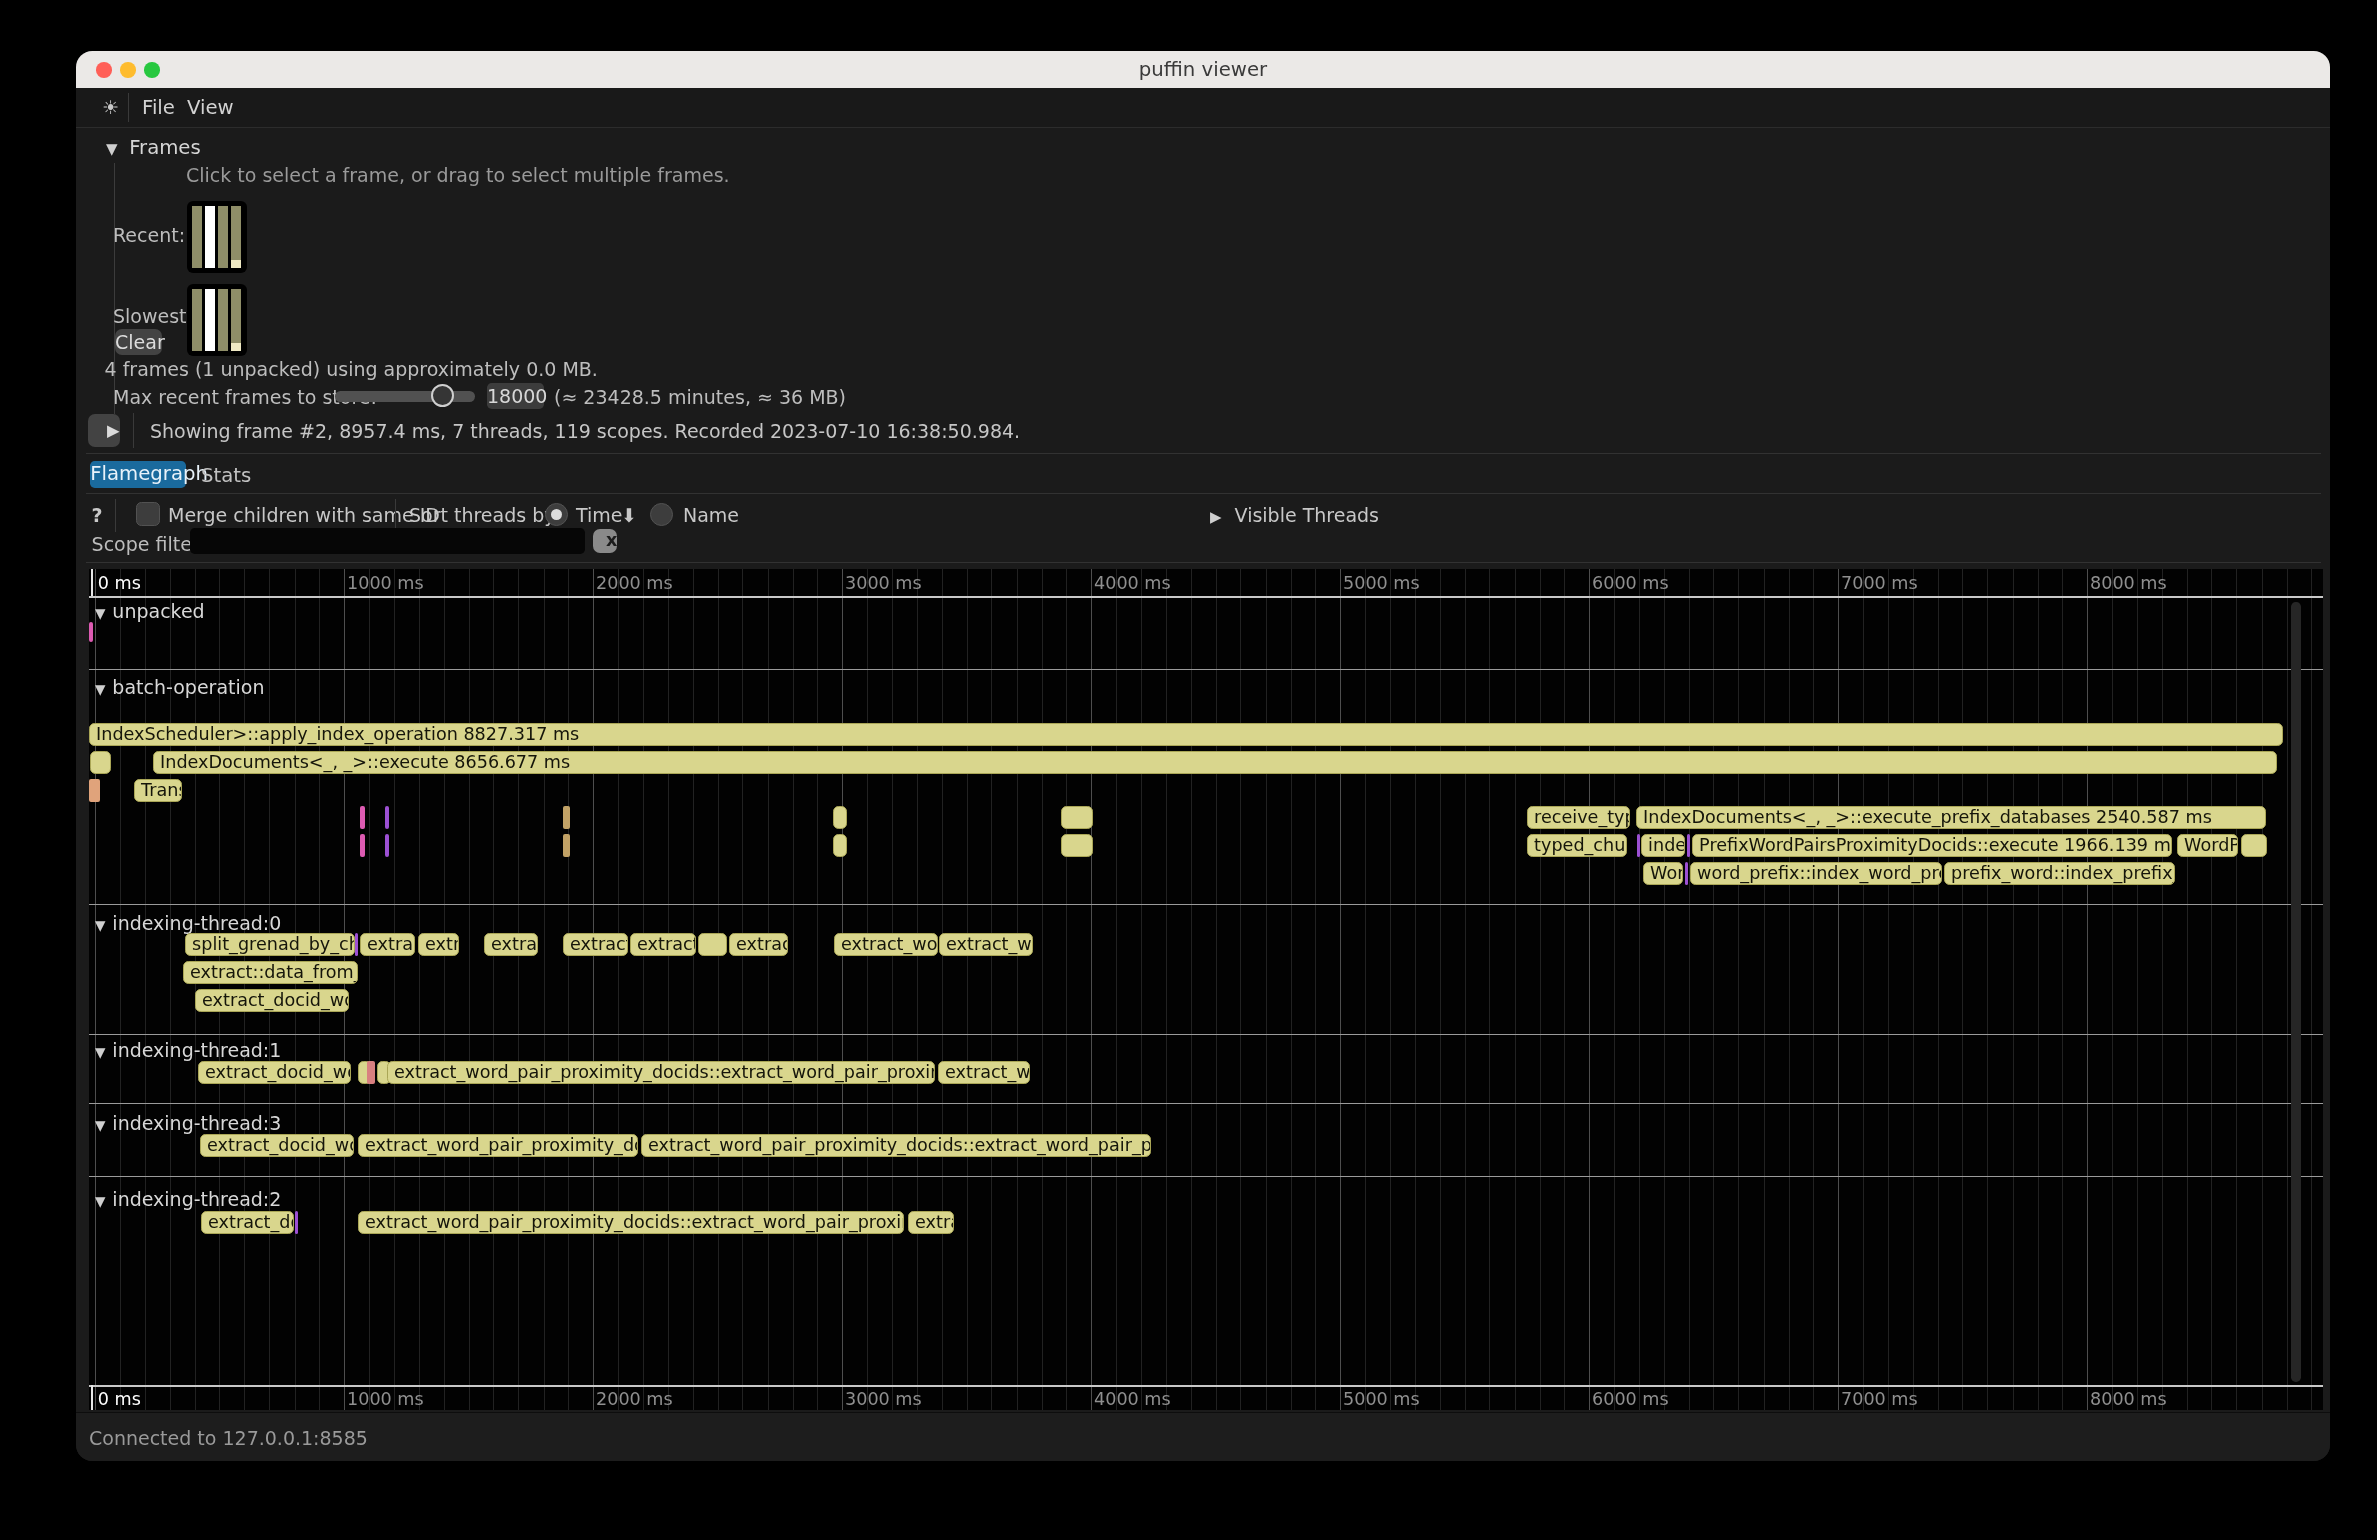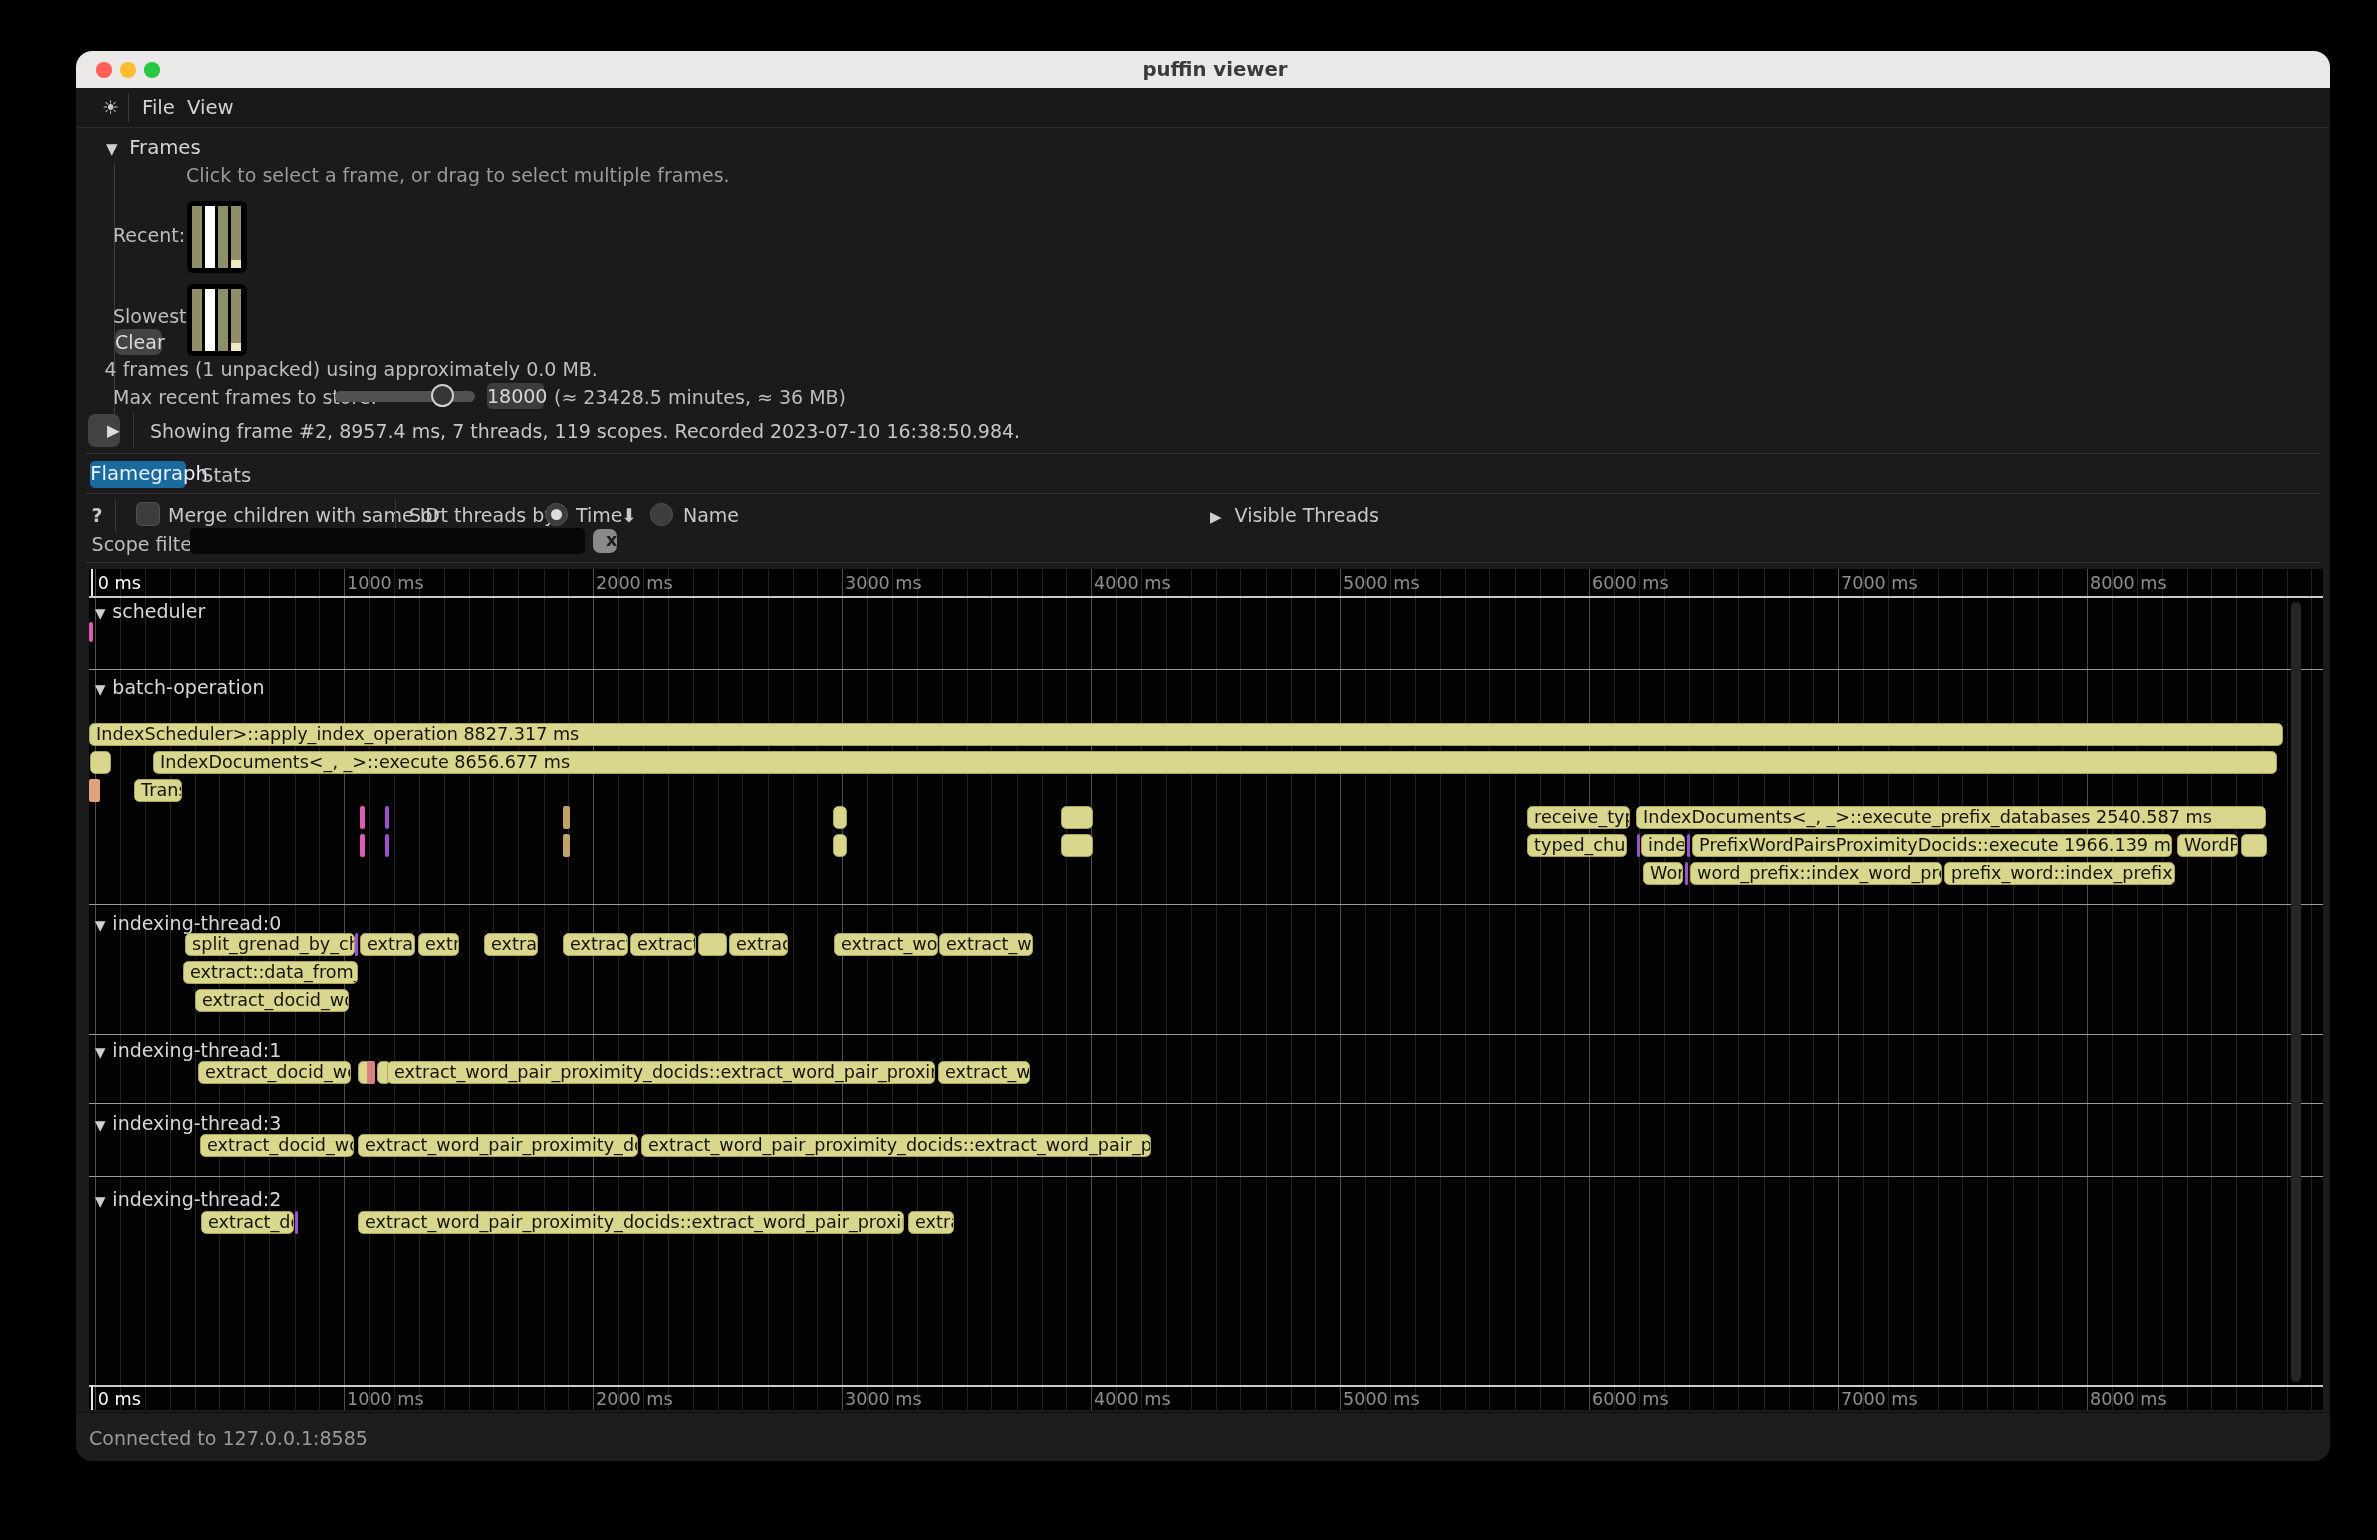--- a/index.html
+++ b/index.html
@@ -4,21 +4,21 @@
 <style>
   html,body{margin:0;padding:0;background:#000;width:2377px;height:1540px;overflow:hidden;
     font-family:"DejaVu Sans","Liberation Sans",sans-serif;}
   .abs{position:absolute;}
   #window{position:absolute;left:76px;top:51px;width:2254px;height:1410px;background:#1b1b1b;
     border-radius:16.3px;overflow:hidden;box-shadow:0 17px 47px rgba(0,0,0,.85);}
   
   .titlebar{position:absolute;left:0;top:0;width:100%;height:37px;background:#ebe9e7;}
   .tl{position:absolute;top:11px;width:15.6px;height:15.6px;border-radius:50%;}
   .title{position:absolute;left:0;top:0;width:100%;height:37px;line-height:37px;text-align:center;
-    color:#3a3a3a;font-size:19.7px;font-weight:bold;padding-left:12px;}
+    color:#3a3a3a;font-size:19.7px;font-weight:normal;}
   
   .menubar{position:absolute;left:0;top:37px;width:100%;height:39px;background:#191919;border-bottom:1.4px solid #2c2c2c;}
   .menubar .sun{position:absolute;left:26px;top:0;height:39px;line-height:39px;color:#c9c9c9;font-size:19px;}
   .vdiv{position:absolute;width:1.4px;background:#3a3a3a;}
   .menuitem{position:absolute;top:0;height:39px;line-height:39px;color:#d2d2d2;font-size:19.7px;}
   .txt{color:#bdbdbd;font-size:19px;white-space:nowrap;}
   .dim{color:#9a9a9a;}
   .collapsing-tri{color:#cfcfcf;font-size:15px;}
   .thumb{position:absolute;width:60px;height:72px;background:#000;border-radius:6.1px;}
   .thumb .fbar{position:absolute;top:4.7px;bottom:4.7px;width:9.5px;}
@@ -253,21 +253,21 @@
       <div class="tick" style="left: 1752px; top: 4.1px;">7000 ms</div>
       <div class="tick" style="left: 1752px; top: 820px;">7000 ms</div>
       <div class="tick" style="left: 2001px; top: 4.1px;">8000 ms</div>
       <div class="tick" style="left: 2001px; top: 820px;">8000 ms</div>
       <div class="sectionline" style="top: 100px;"></div>
       <div class="sectionline" style="top: 335px;"></div>
       <div class="sectionline" style="top: 465px;"></div>
       <div class="sectionline" style="top: 534px;"></div>
       <div class="sectionline" style="top: 607px;"></div>
       <div class="abs" style="left: 2202px; top: 33px; width: 10.2px; height: 780px; background: rgb(38, 38, 38); border-radius: 4.7px;"></div>
-      <div class="theader" style="left: 6.1px; top: 31px;"><span class="tri">▼</span><span>scheduler</span></div>
+      <div class="theader" style="left: 6.1px; top: 31px;"><span class="tri">▼</span><span>unpacked</span></div>
       <div class="sliver" style="left: 0px; top: 53px; width: 4.1px; height: 20.4px; background: rgb(221, 91, 178);"></div>
       <div class="theader" style="left: 6.1px; top: 107px;"><span class="tri">▼</span><span>batch-operation</span></div>
       <div class="bar scope" style="left: 0px; top: 154px; width: 2194px;">IndexScheduler&gt;::apply_index_operation 8827.317 ms</div>
       <div class="bar scope" style="left: 1.4px; top: 182px; width: 20.4px;"></div>
       <div class="bar scope" style="left: 64px; top: 182px; width: 2124px;">IndexDocuments&lt;_, _&gt;::execute 8656.677 ms</div>
       <div class="sliver" style="left: 0px; top: 210px; width: 11px; height: 23px; background: rgb(224, 163, 123);"></div>
       <div class="bar scope" style="left: 45px; top: 210px; width: 48px;">Trans</div>
       <div class="sliver" style="left: 271px; top: 237px; width: 5.4px; height: 23px; background: rgb(221, 91, 178);"></div>
       <div class="sliver" style="left: 296px; top: 237px; width: 4.1px; height: 23px; background: rgb(156, 80, 211);"></div>
       <div class="sliver" style="left: 474px; top: 237px; width: 6.8px; height: 23px; background: rgb(194, 162, 102);"></div>

